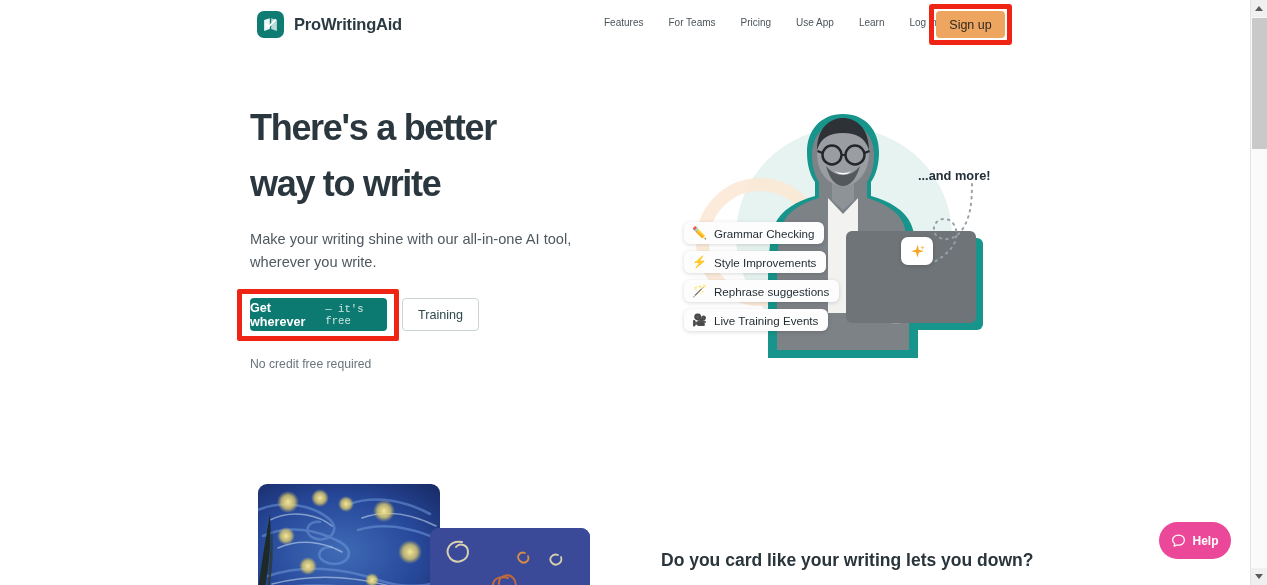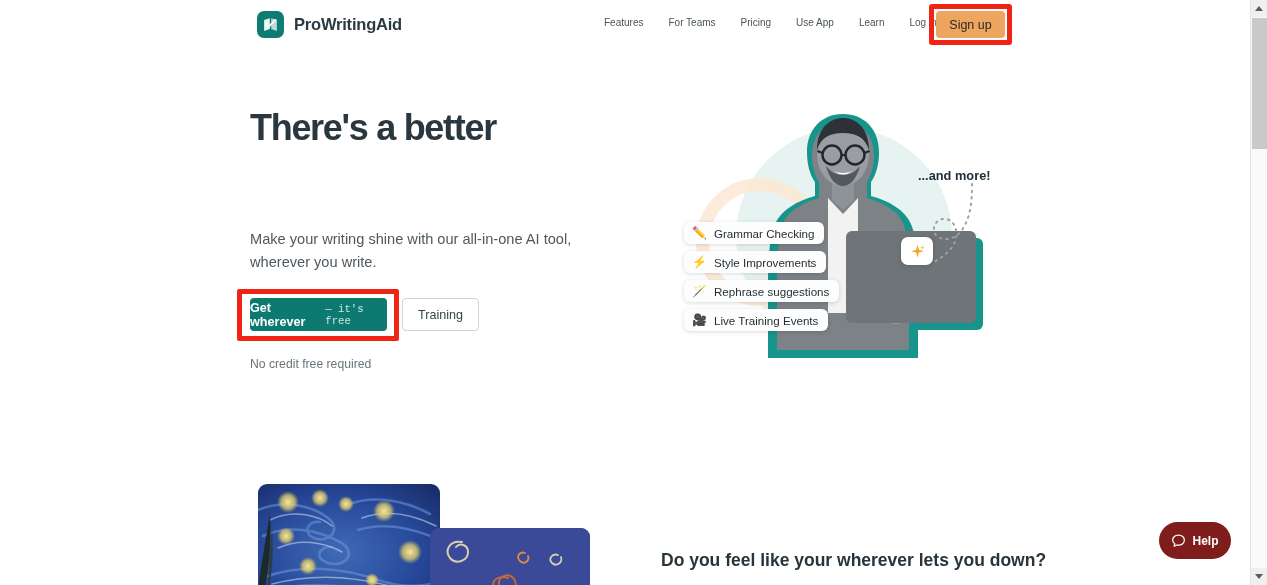--- a/index.html
+++ b/index.html
@@ -89,21 +89,21 @@
   
   #art-starry { position:absolute; left:258px; top:484px; width:182px; height:124px;
                 border-radius:9px; overflow:hidden; }
   #art-blue { position:absolute; left:430px; top:528px; width:160px; height:80px;
               border-radius:9px; background:#3a4a98; overflow:hidden; }
   #lower-head { position:absolute; left:661px; top:550px; font-size:17.5px;
                 font-weight:bold; color:#29343b; white-space:nowrap; }
 
   
   #help { position:absolute; left:1159px; top:522px; width:72px; height:37px;
-          background:#7f1d1d; border-radius:19px; cursor:pointer;
+          background:#ec4899; border-radius:19px; cursor:pointer;
           display:flex; align-items:center; justify-content:center; gap:6px; }
   #help-txt { color:#fff; font-size:12px; font-weight:bold; }
 </style>
 </head>
 <body>
 
 <div id="page">
 
   <div id="header">
 
@@ -126,20 +126,21 @@
       <span class="nav-link">Learn</span>
       <span class="nav-link">Log in</span>
     </nav>
 
     <div id="signup-btn">Sign up</div>
     <div id="signup-hl"></div>
   </div>
 
   <h1 id="headline">
     <span>There's a better</span><br>
+    <span>way to write</span>
   </h1>
 
   <p id="subhead">
     <span>Make your writing shine with our all-in-one AI tool,</span>
     <span>wherever you write.</span>
   </p>
 
   <div id="get-started">
     <span id="gs-main">Get wherever</span>
     <span id="gs-sub">— it's free</span>
@@ -268,21 +269,21 @@
     <g fill="none" stroke-linecap="round">
       <path d="M32 14 C20 12 14 22 20 30 C26 37 38 33 38 24 C38 17 30 14 26 19" stroke="#d8cfae" stroke-width="2"></path>
       <path d="M128 27 C122 25 118 31 122 35 C126 39 133 35 131 29" stroke="#d8cfae" stroke-width="1.8"></path>
       <path d="M95 25 C89 23 86 29 90 33 C94 37 100 33 98 28" stroke="#d98c45" stroke-width="1.8"></path>
       <path d="M78 50 C64 46 58 58 68 64 C78 70 90 60 84 51 C79 44 68 48 69 56" stroke="#c4693a" stroke-width="2"></path>
       <path d="M123 64 C116 61 112 68 117 72 C122 76 128 71 125 66" stroke="#d8cfae" stroke-width="1.8"></path>
       <path d="M48 76 C36 72 30 82 38 88" stroke="#8fb4e0" stroke-width="2"></path>
     </g>
   </svg>
 
-  <h2 id="lower-head">Do you feel like your wherever lets you down?</h2>
+  <h2 id="lower-head">Do you card like your writing lets you down?</h2>
 
   <div id="help">
     <svg width="15" height="15" viewBox="0 0 24 24">
       <path d="M12 3.2 C6.6 3.2 2.6 6.9 2.6 11.2 C2.6 13.6 3.9 15.8 6 17.2
                L5 21.2 L9.2 19.2 C10.1 19.4 11 19.5 12 19.5
                C17.4 19.5 21.4 15.8 21.4 11.4 C21.4 6.9 17.4 3.2 12 3.2 Z" fill="none" stroke="#ffffff" stroke-width="2" stroke-linejoin="round"></path>
     </svg>
     <span id="help-txt">Help</span>
   </div>
 

